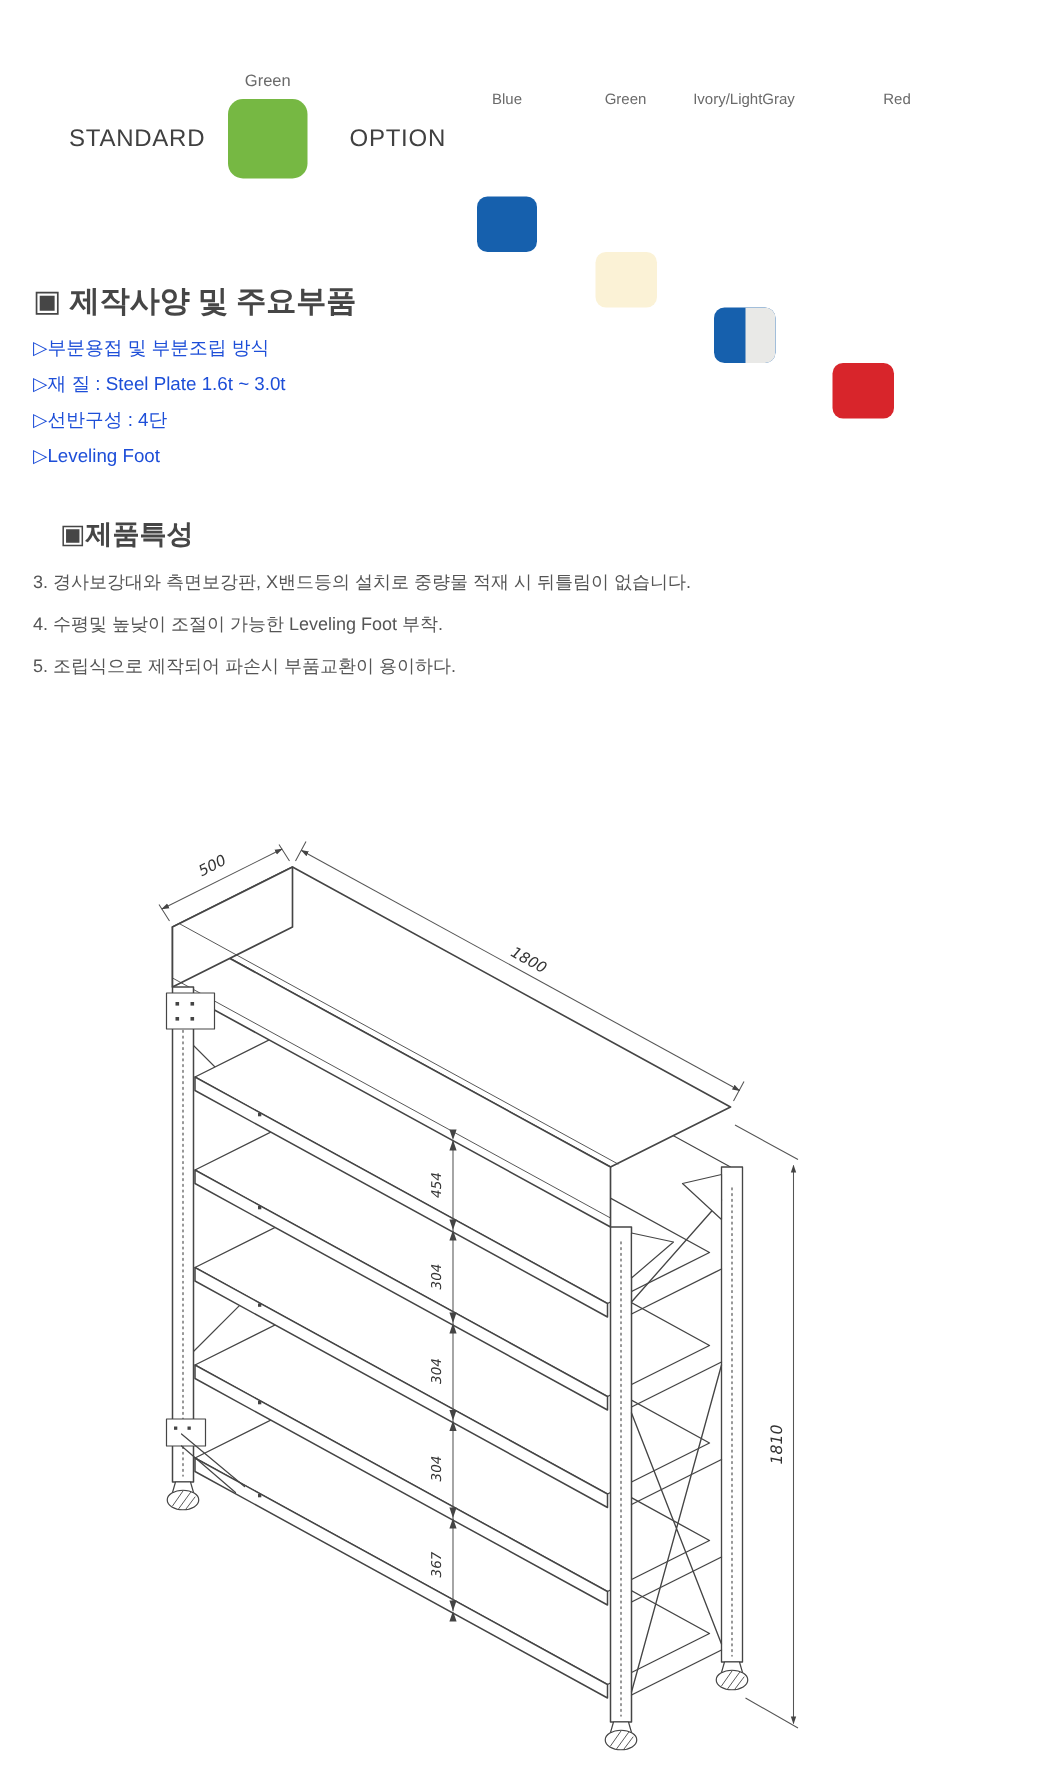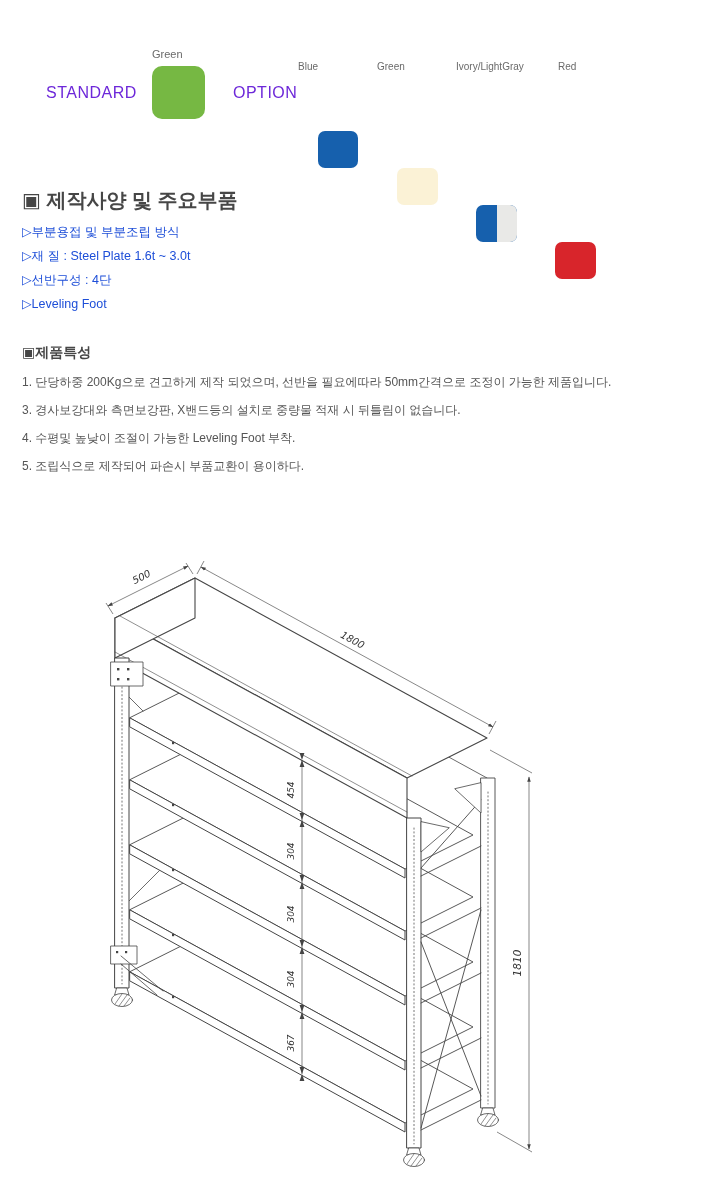--- a/index.html
+++ b/index.html
@@ -3,27 +3,27 @@
 <meta charset="utf-8">
 <style>
   html,body{margin:0;padding:0;}
   body{
     width:709px;height:1181px;position:relative;background:#ffffff;
     font-family:"Liberation Sans","DejaVu Sans",sans-serif;
     -webkit-font-smoothing:antialiased;color:#444;overflow:hidden;
   }
   .abs{position:absolute;}
   
-  .brand-label{font-size:16px;font-weight:500;letter-spacing:.5px;color:#6d28d9;}
-  .swatch-label{font-size:10px;color:#6a6a6a;white-space:nowrap;}
+  .brand-label{font-size:16px;font-weight:500;letter-spacing:.5px;color:#404040;}
+  .swatch-label{font-size:10px;color:#6a6a6a;text-align:center;white-space:nowrap;}
   .swatch{border-radius:7px;position:relative;overflow:hidden;}
   .swatch .half{position:absolute;right:0;top:0;width:50%;height:100%;}
   
   .sec-title{font-size:20px;font-weight:bold;color:#464646;white-space:nowrap;}
-  .sec-title.small{font-size:14px;}
+  .sec-title.small{font-size:18px;margin-left:18px;}
   .spec-item{font-size:12.5px;color:#1d4ed8;line-height:24px;white-space:nowrap;}
   .feat-item{font-size:12px;color:#555;line-height:28px;white-space:nowrap;}
   
   svg text{font-family:"DejaVu Sans",sans-serif;font-style:italic;fill:#333;}
 </style>
 </head>
 <body>
 
 <div class="abs" style="left:0;top:0;width:709px;height:140px;">
   <span class="abs brand-label" style="left:46px;top:84px;">STANDARD</span>
@@ -60,21 +60,20 @@
     <div class="spec-item">▷부분용접 및 부분조립 방식</div>
     <div class="spec-item">▷재 질 : Steel Plate 1.6t ~ 3.0t</div>
     <div class="spec-item">▷선반구성 :  4단</div>
     <div class="spec-item">▷Leveling Foot</div>
   </div>
 </div>
 
 <div class="abs" style="left:22px;top:344px;width:680px;">
   <div class="sec-title small">▣제품특성</div>
   <div style="margin-top:6px;">
-    <div class="feat-item">1. 단당하중 200Kg으로 견고하게 제작 되었으며, 선반을 필요에따라 50mm간격으로 조정이 가능한 제품입니다.</div>
     <div class="feat-item">3. 경사보강대와 측면보강판, X밴드등의 설치로 중량물 적재 시 뒤틀림이 없습니다.</div>
     <div class="feat-item">4. 수평및 높낮이 조절이 가능한 Leveling Foot 부착.</div>
     <div class="feat-item">5. 조립식으로 제작되어 파손시 부품교환이 용이하다.</div>
   </div>
 </div>
 
 <svg class="abs" style="left:0;top:540px;" width="709" height="641" viewBox="0 540 709 641">
   <defs>
     <marker id="ar" viewBox="0 0 10 10" refX="9" refY="5" markerWidth="7.5" markerHeight="7.5" orient="auto-start-reverse">
       <path d="M0,1.6 L10,5 L0,8.4 z" fill="#444"></path>

